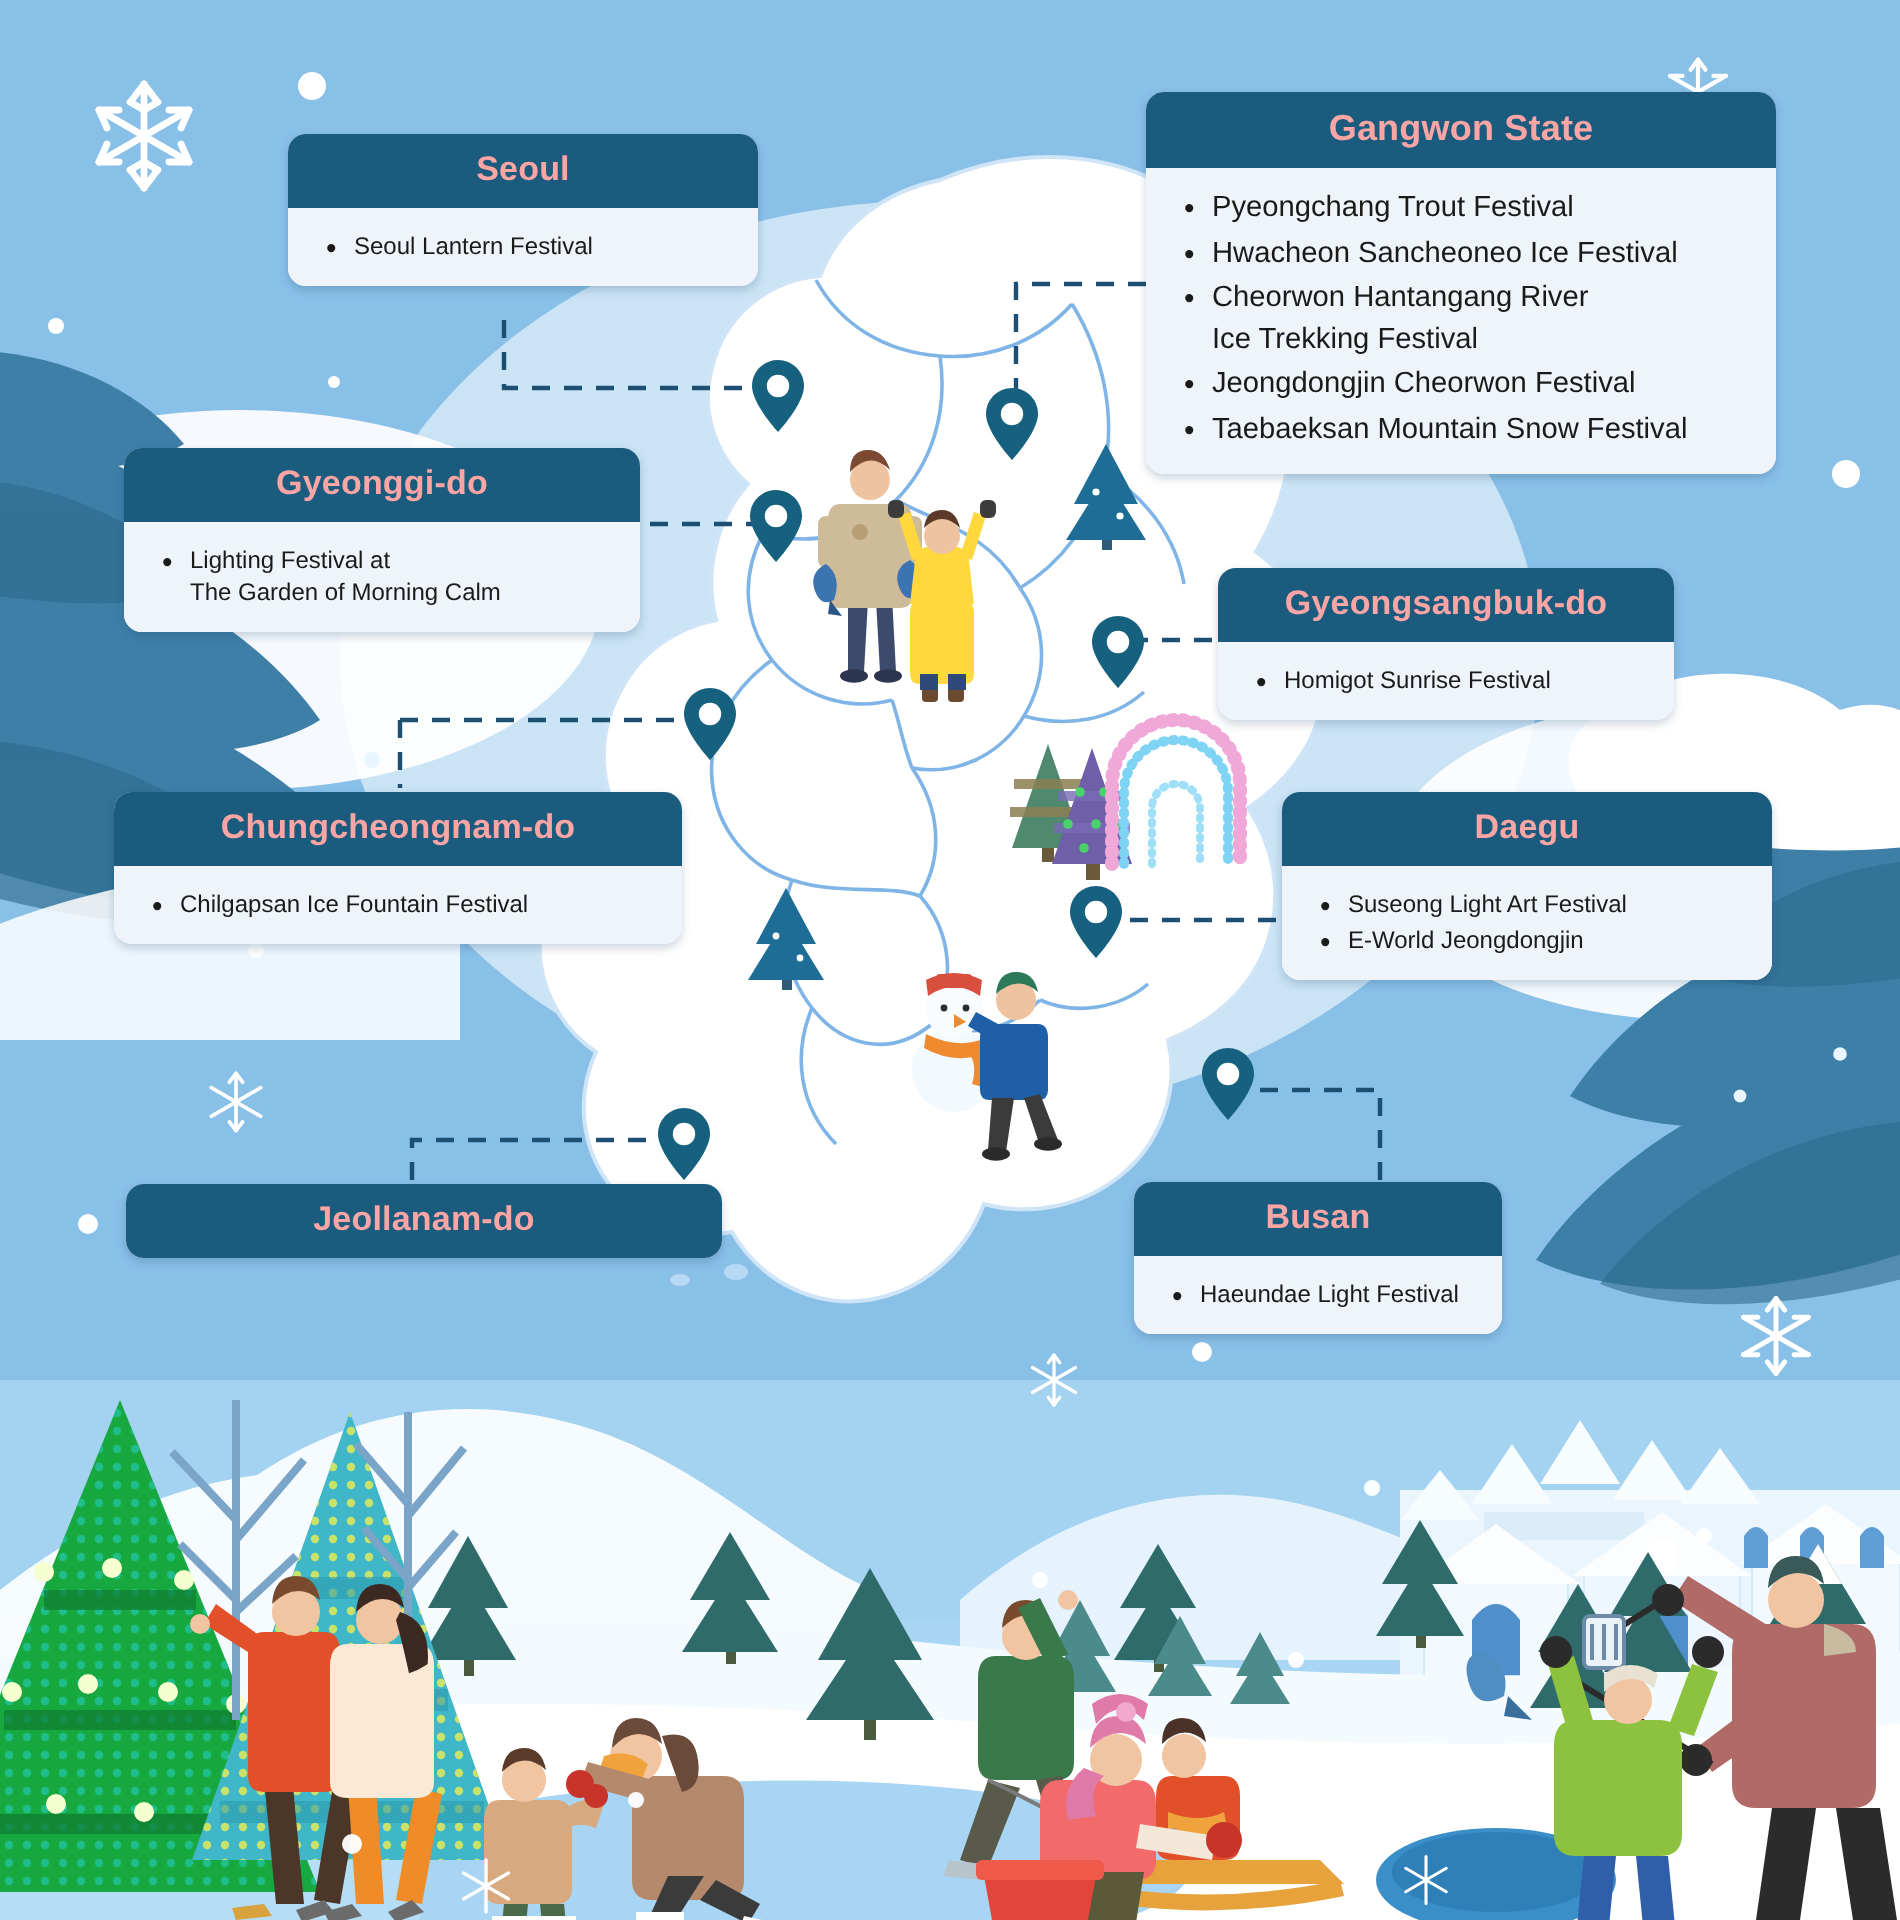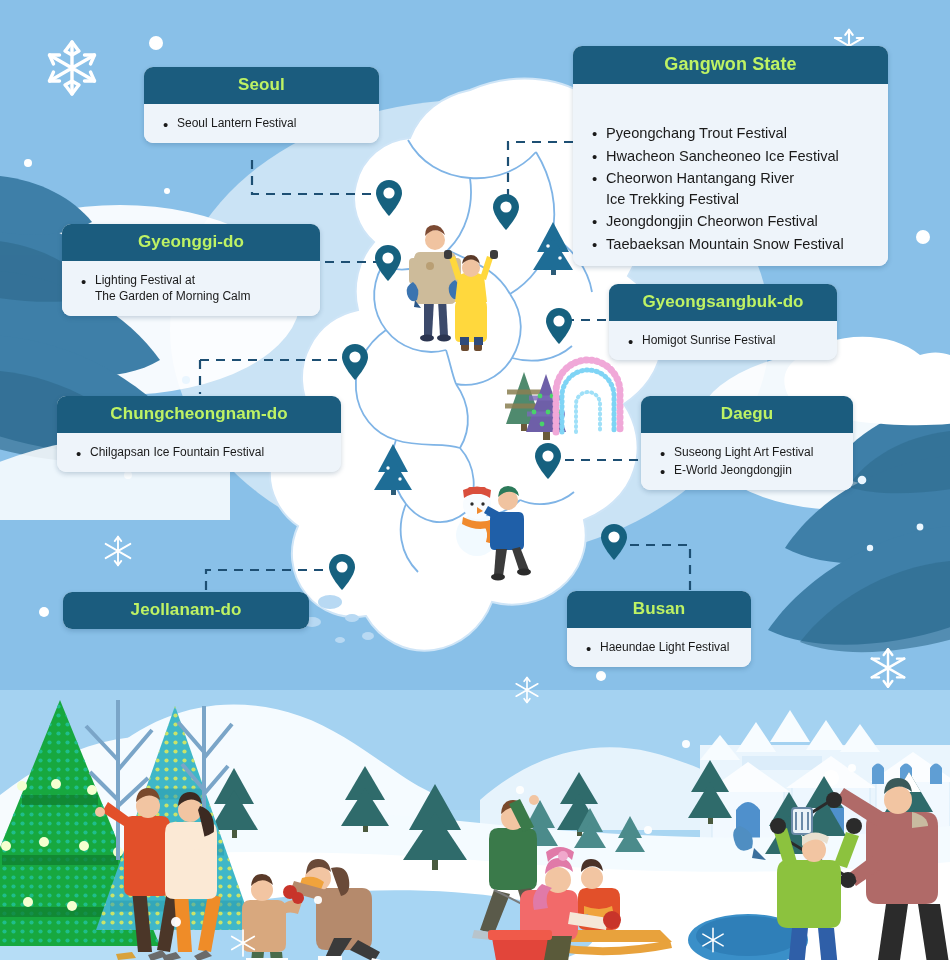--- a/index.html
+++ b/index.html
@@ -21,21 +21,21 @@
   .card {
     position: absolute;
     border-radius: 9px;
     overflow: hidden;
     background: #eef4fa;
     box-shadow: 0 2px 5px rgba(20,60,95,.22);
     z-index: 40;
   }
   .card-head {
     background: #1b5c7e;
-    color: #bef264;
+    color: #fca5a5;
     font-weight: bold;
     font-size: 17px;
     text-align: center;
     padding: 8px 14px 9px;
     letter-spacing: .1px;
   }
   .card-body {
     background: #eef4fa;
     padding: 11px 16px 12px;
   }
@@ -56,27 +56,27 @@
     color: #1a1a1a;
     font-size: 15px;
   }
 
   
   #card-seoul            { left: 144px; top: 67px;  width: 235px; }
   #card-gangwon          { left: 573px; top: 46px;  width: 315px; }
   #card-gyeonggi         { left: 62px;  top: 224px; width: 258px; }
   #card-gyeongsangbuk    { left: 609px; top: 284px; width: 228px; }
   #card-chungcheongnam   { left: 57px;  top: 396px; width: 284px; }
-  #card-daegu            { left: 641px; top: 396px; width: 212px; }
-  #card-jeollanam        { left: 63px;  top: 592px; width: 246px; }
+  #card-daegu            { left: 641px; top: 396px; width: 245px; }
+  #card-jeollanam        { left: 63px;  top: 592px; width: 298px; }
   #card-busan            { left: 567px; top: 591px; width: 184px; }
 
   #card-gangwon .card-head  { font-size: 18px; }
   #card-gangwon .card-body li { font-size: 14.6px; line-height: 1.41; }
-  #card-gangwon .card-body  { padding: 10px 16px 12px; margin-top: 29px; }
+  #card-gangwon .card-body  { padding: 10px 16px 12px; }
 
   .pin-wrap { position: absolute; z-index: 30; }
 </style>
 </head>
 <body>
 
 <div id="stage">
 
   <svg class="layer" viewBox="0 0 950 960">
     <defs>

